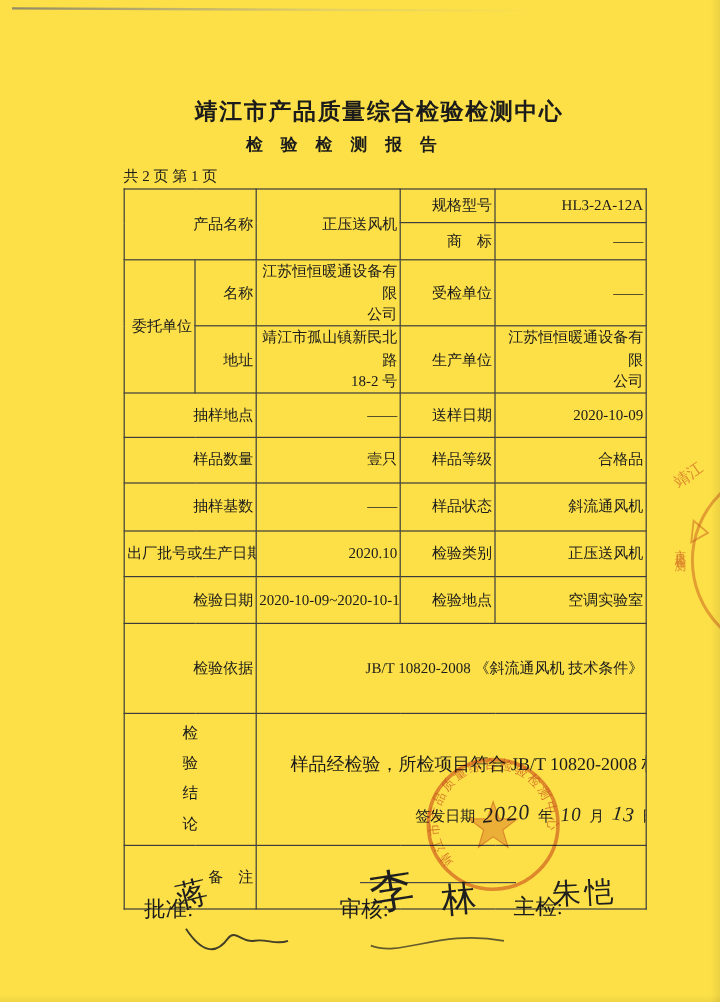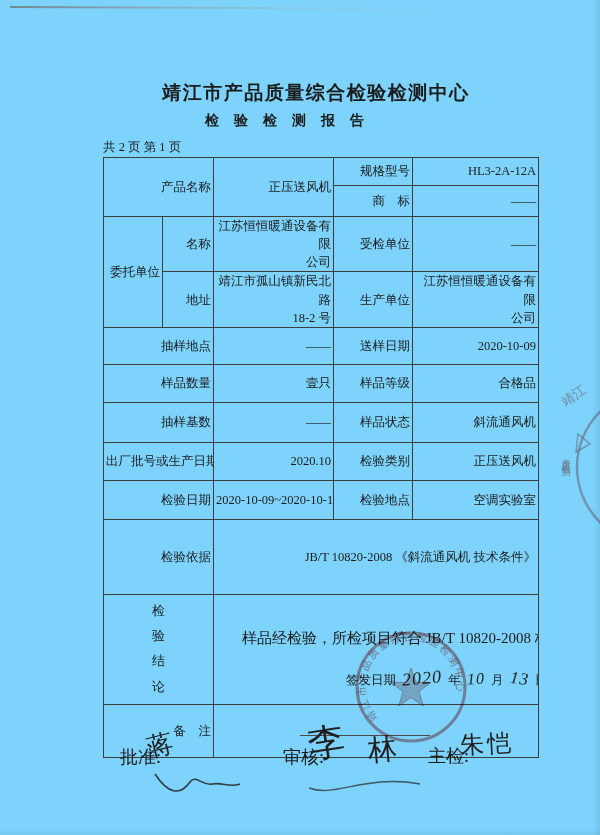--- a/index.html
+++ b/index.html
@@ -1,18 +1,18 @@
 <!DOCTYPE html>
 <html><head>
 <meta charset="utf-8">
 <style>
   html,body{margin:0;padding:0;background:#e8e8e6;}
   .page{
     position:relative;width:600px;height:835px;margin:0 auto;
-    background:#7dd3fc;overflow:hidden;
+    background:#fde047;overflow:hidden;
     font-family:"Liberation Serif","DejaVu Serif",serif;
     color:#1b1b1b;
   }
   .edge-shade-right{position:absolute;top:0;right:0;width:8px;height:100%;
     background:linear-gradient(to right,rgba(0,0,0,0),rgba(0,0,0,0.07));}
   .edge-shade-bottom{position:absolute;left:0;bottom:0;width:100%;height:6px;
     background:linear-gradient(to bottom,rgba(0,0,0,0),rgba(0,0,0,0.05));}
   .scan-line{position:absolute;left:10px;top:7px;width:450px;height:2px;
     background:linear-gradient(to right,rgba(110,110,110,.75) 0%,rgba(140,140,140,.55) 30%,rgba(170,170,170,.25) 60%,rgba(190,190,190,0) 100%);
     transform:rotate(0.25deg);}

